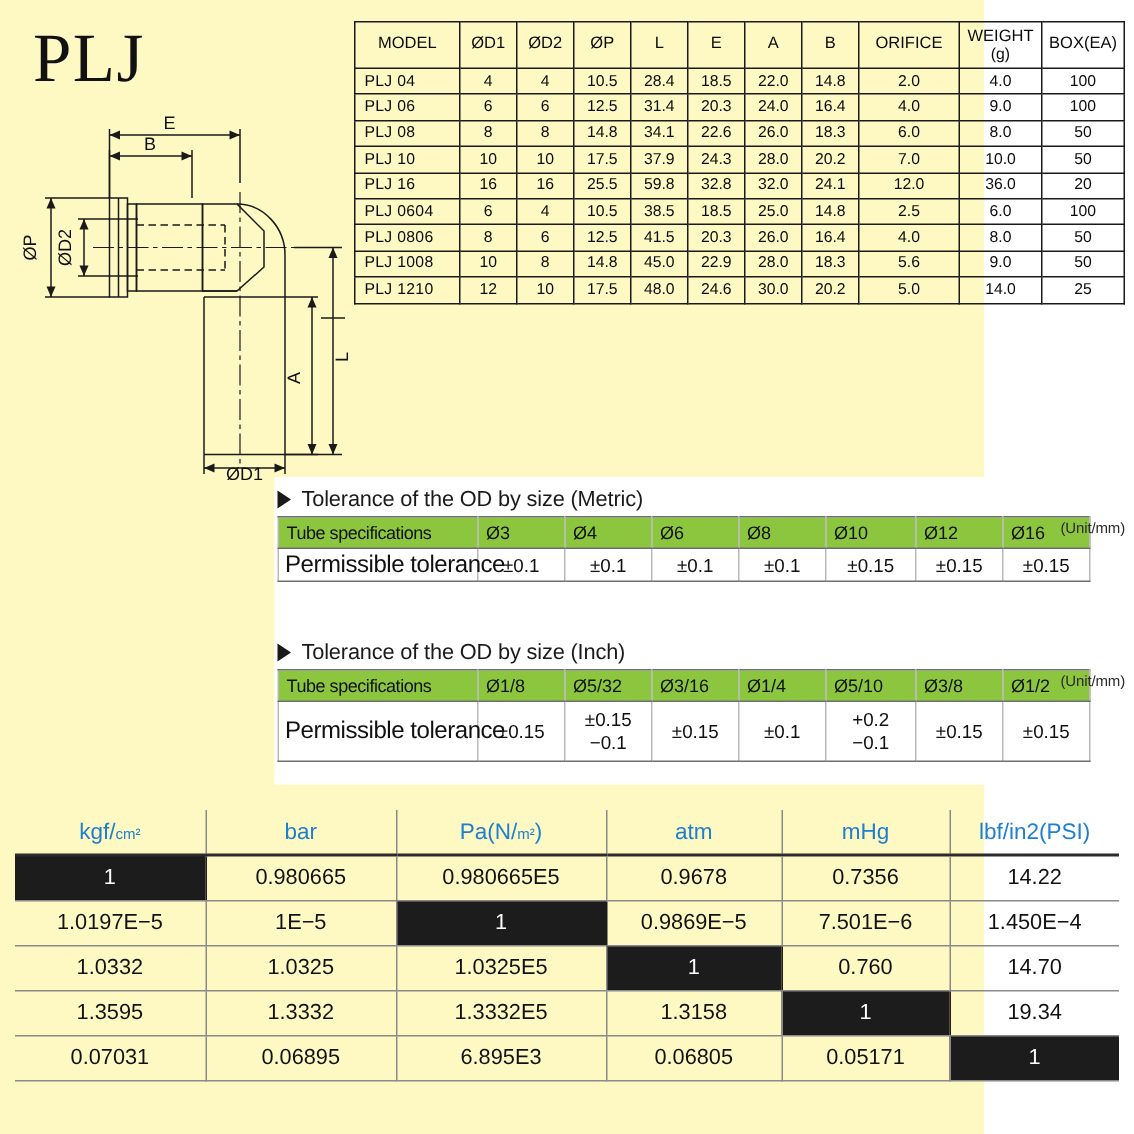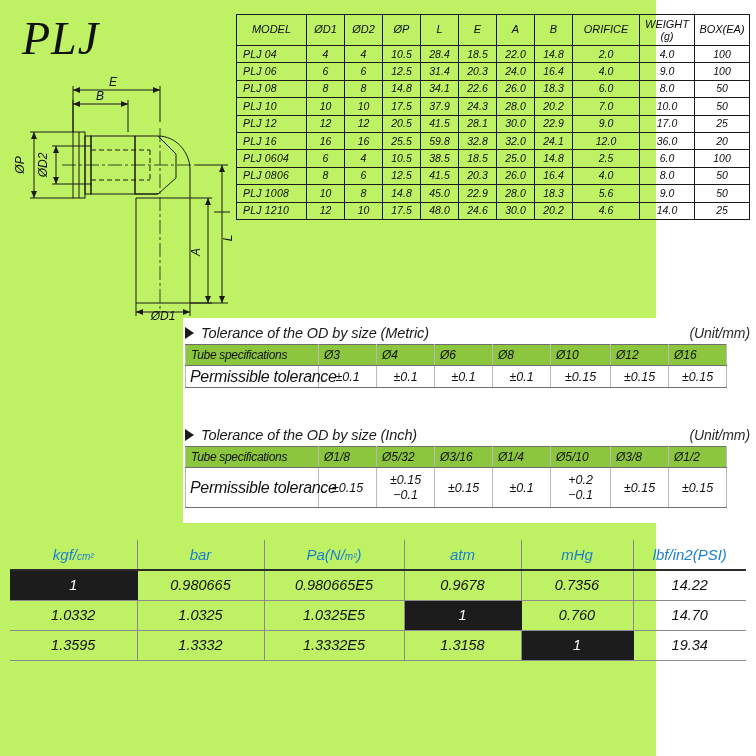--- a/index.html
+++ b/index.html
@@ -7,22 +7,21 @@
     margin: 0; padding: 0;
     width: 756px; height: 756px;
     background: #ffffff;
     font-family: "Liberation Sans", sans-serif;
     color: #000;
     overflow: hidden;
   }
   #page {
     position: relative;
     width: 656px; height: 756px;
-    background: #bef264;
-    font-style: italic;
+    background: #fef9c3;
   }
 
   
   #top-section {
     position: absolute;
     left: 0; top: 0;
     width: 756px; height: 322px;
   }
 
   
@@ -102,22 +101,22 @@
     position: absolute;
     left: 2px; top: 50%;
     transform: translateY(-50%);
     width: 0; height: 0;
     border-left: 9px solid #1a1a1a;
     border-top: 6px solid transparent;
     border-bottom: 6px solid transparent;
   }
   .unit-note {
     position: absolute;
-    right: 6px; top: 0;
-    font-size: 14px;
+    right: 6px; top: 20px;
+    font-size: 10px;
     color: #2b2b2b;
     text-align: center;
   }
   table.tol {
     border-collapse: collapse;
     width: 541px;
     table-layout: fixed;
     margin-left: 2px;
   }
   table.tol td {
@@ -366,33 +365,20 @@
               <td>17.5</td>
               <td>37.9</td>
               <td>24.3</td>
               <td>28.0</td>
               <td>20.2</td>
               <td>7.0</td>
               <td>10.0</td>
               <td>50</td>
             </tr>
             <tr>
-              <td class="model">PLJ  12</td>
-              <td>12</td>
-              <td>12</td>
-              <td>20.5</td>
-              <td>41.5</td>
-              <td>28.1</td>
-              <td>30.0</td>
-              <td>22.9</td>
-              <td>9.0</td>
-              <td>17.0</td>
-              <td>25</td>
-            </tr>
-            <tr>
               <td class="model">PLJ  16</td>
               <td>16</td>
               <td>16</td>
               <td>25.5</td>
               <td>59.8</td>
               <td>32.8</td>
               <td>32.0</td>
               <td>24.1</td>
               <td>12.0</td>
               <td>36.0</td>
@@ -439,21 +425,21 @@
             </tr>
             <tr>
               <td class="model">PLJ  1210</td>
               <td>12</td>
               <td>10</td>
               <td>17.5</td>
               <td>48.0</td>
               <td>24.6</td>
               <td>30.0</td>
               <td>20.2</td>
-              <td>4.6</td>
+              <td>5.0</td>
               <td>14.0</td>
               <td>25</td>
             </tr>
           </tbody>
       </table>
     </div>
   </div>
 
   <div id="tolerance-section">
 
@@ -571,32 +557,48 @@
       <tbody id="conv-body">
           <tr>
             <td class="hl">1</td>
             <td>0.980665</td>
             <td>0.980665E5</td>
             <td>0.9678</td>
             <td>0.7356</td>
             <td>14.22</td>
           </tr>
           <tr>
+            <td>1.0197E−5</td>
+            <td>1E−5</td>
+            <td class="hl">1</td>
+            <td>0.9869E−5</td>
+            <td>7.501E−6</td>
+            <td>1.450E−4</td>
+          </tr>
+          <tr>
             <td>1.0332</td>
             <td>1.0325</td>
             <td>1.0325E5</td>
             <td class="hl">1</td>
             <td>0.760</td>
             <td>14.70</td>
           </tr>
           <tr>
             <td>1.3595</td>
             <td>1.3332</td>
             <td>1.3332E5</td>
             <td>1.3158</td>
             <td class="hl">1</td>
             <td>19.34</td>
           </tr>
+          <tr>
+            <td>0.07031</td>
+            <td>0.06895</td>
+            <td>6.895E3</td>
+            <td>0.06805</td>
+            <td>0.05171</td>
+            <td class="hl">1</td>
+          </tr>
         </tbody>
     </table>
   </div>
 
 </div>
 
 </body></html>

